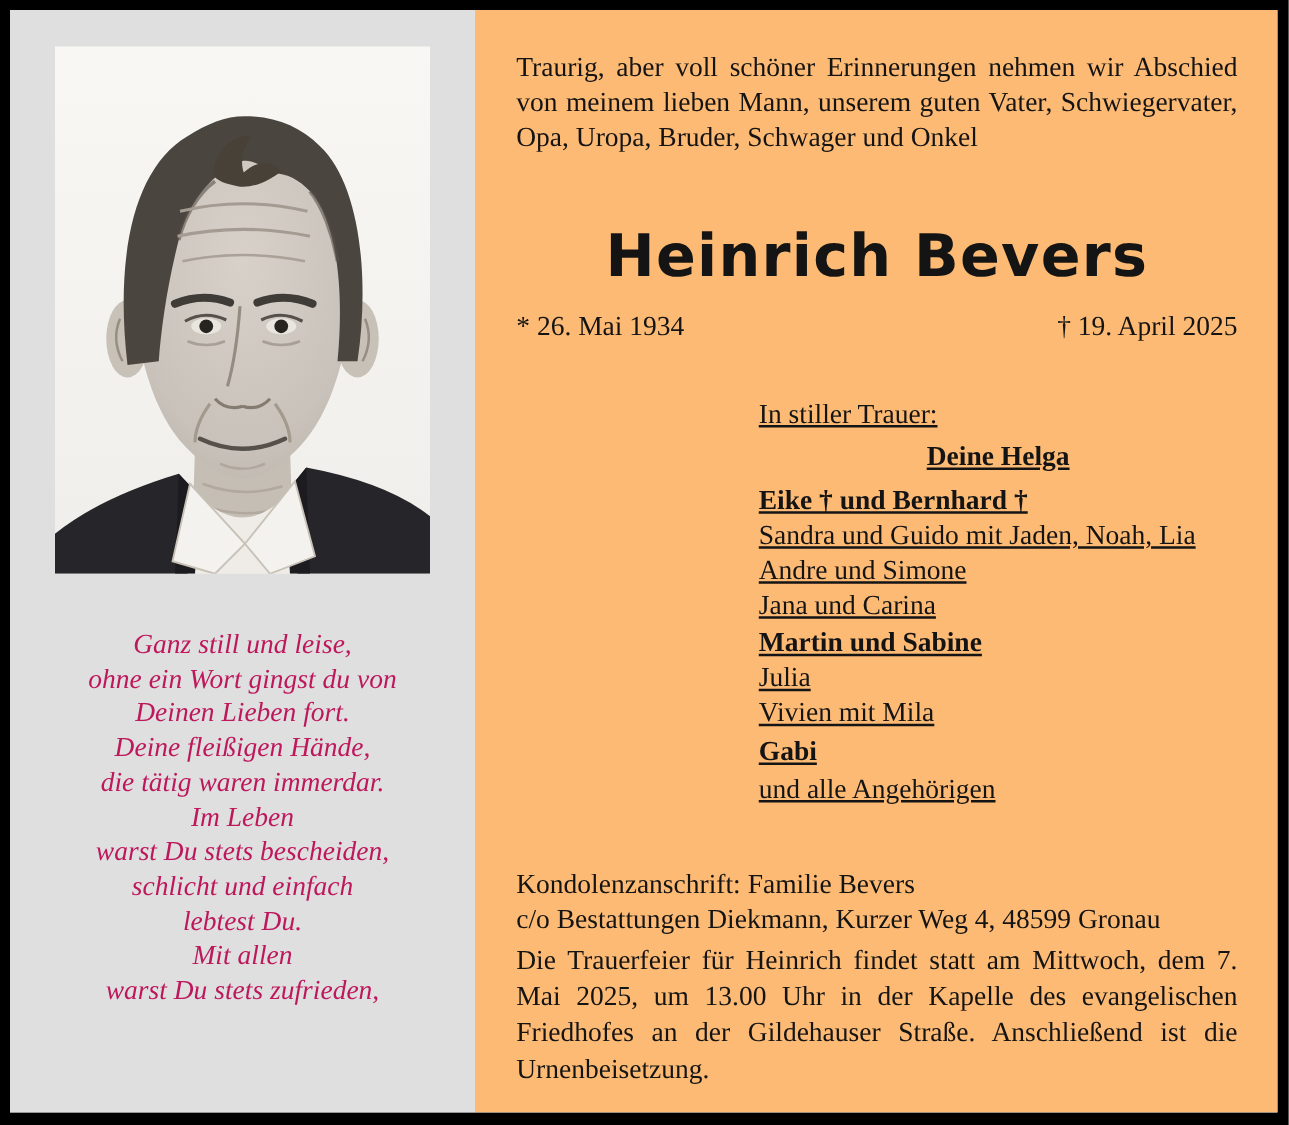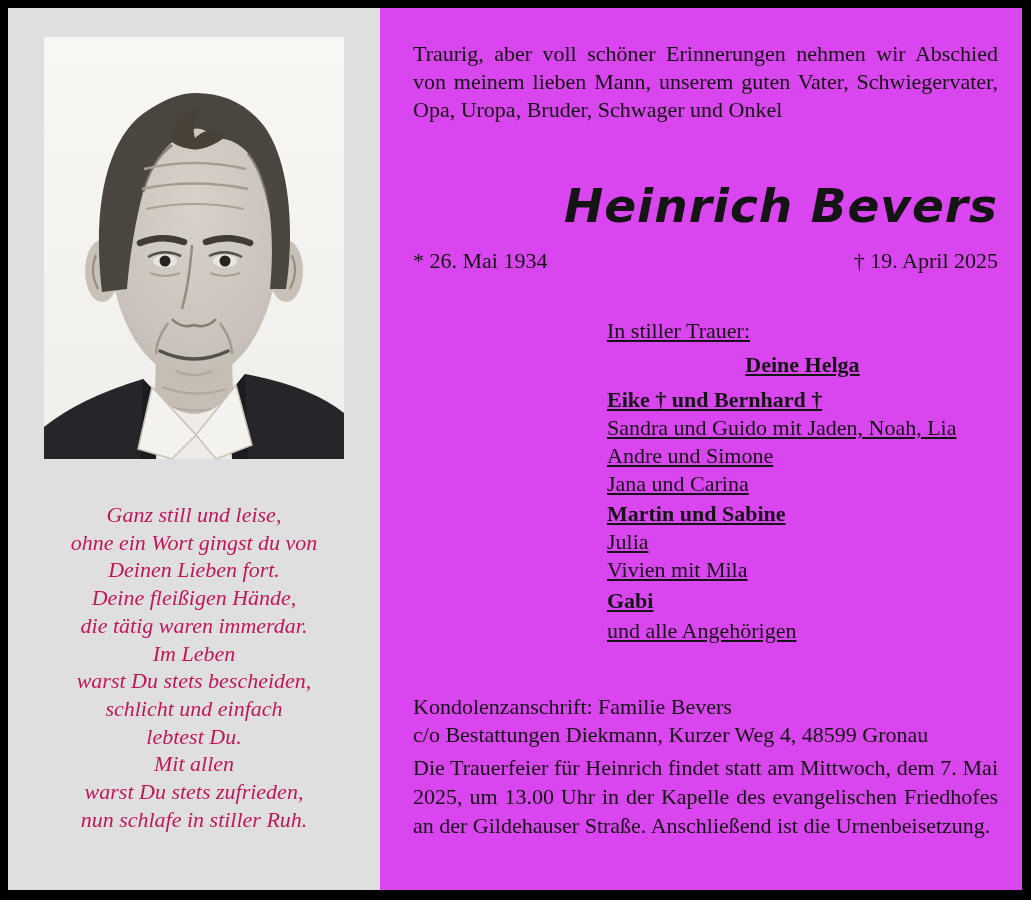--- a/index.html
+++ b/index.html
@@ -33,36 +33,35 @@
     text-align: center;
     font-style: italic;
     font-size: 22px;
     line-height: 27.7px;
     color: #be185d;
   }
 
   
   .right-panel {
     flex: 1 1 auto;
-    background: #d946ef;
-    padding: 32px 24px 0 33px;
+    background: #fdba74;
+    padding: 32px 32px 0 33px;
   }
 
   .intro {
     font-size: 22px;
     line-height: 28px;
     text-align: justify;
     margin: 0;
   }
 
   .deceased-name {
     margin: 55px 0 0 0;
-    text-align: right;
+    text-align: center;
     font-family: "DejaVu Sans", sans-serif;
-    font-style: italic;
     font-weight: 700;
     font-size: 47px;
     line-height: 54px;
     letter-spacing: 1px;
     white-space: nowrap;
   }
 
   .dates {
     margin-top: 14px;
     display: flex;
@@ -178,21 +177,20 @@
       <div>ohne ein Wort gingst du von</div>
       <div>Deinen Lieben fort.</div>
       <div>Deine fleißigen Hände,</div>
       <div>die tätig waren immerdar.</div>
       <div>Im Leben</div>
       <div>warst Du stets bescheiden,</div>
       <div>schlicht und einfach</div>
       <div>lebtest Du.</div>
       <div>Mit allen</div>
       <div>warst Du stets zufrieden,</div>
-      <div>nun schlafe in stiller Ruh.</div>
     </div>
   </div>
 
   <div class="right-panel">
 
     <p class="intro">Traurig, aber voll schöner Erinnerungen nehmen wir Abschied von meinem lieben Mann, unserem guten Vater, Schwiegervater, Opa, Uropa, Bruder, Schwager und Onkel</p>
 
     <h1 class="deceased-name">Heinrich Bevers</h1>
 
     <div class="dates">

